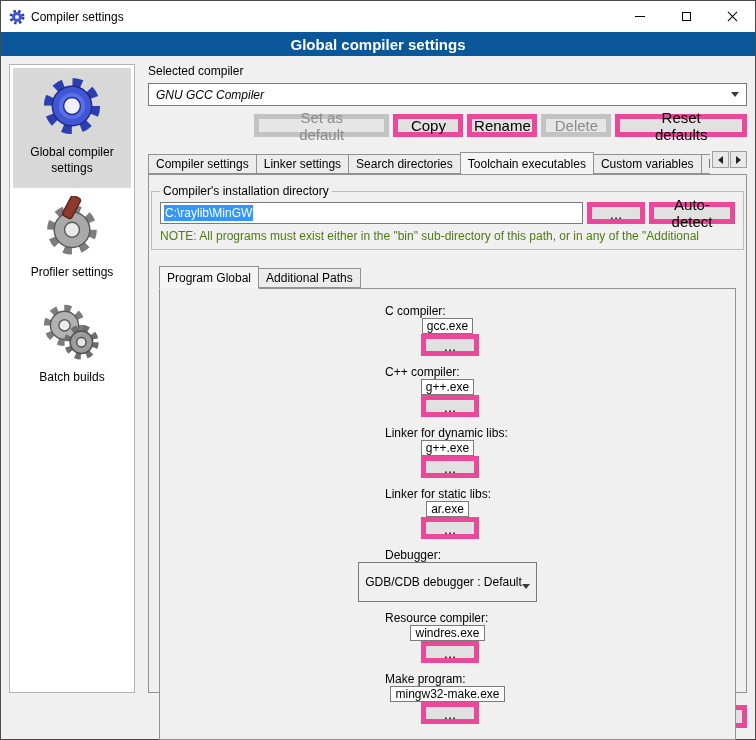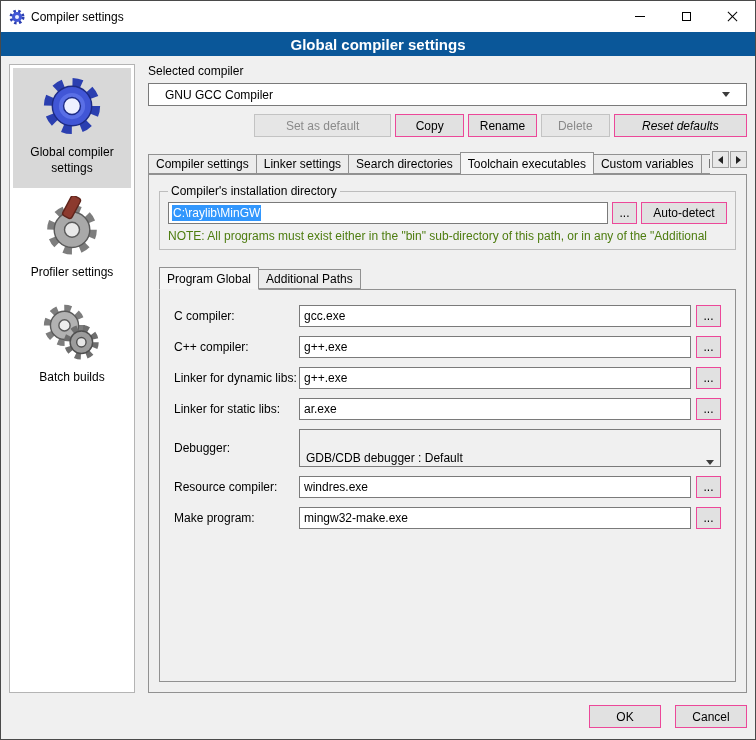--- a/index.html
+++ b/index.html
@@ -32,68 +32,68 @@
   .sidebar { width:126px; background:#fff; border:1px solid #b4b4b4; padding:3px; overflow:hidden; }
   .side-item { display:flex; flex-direction:column; align-items:center; padding:8px 2px 12px; }
   .side-item.selected { background:#d8d8d8; }
   .side-label { text-align:center; margin-top:9px; line-height:1.3; }
 
   .main { flex:1; display:flex; flex-direction:column; min-width:0; }
 
   .field-label { margin-bottom:5px; }
 
   .combo { height:23px; background:#fff; border:1px solid #7a7a7a; display:flex; align-items:center;
-           padding:0 16px; }
+           padding:0 7px;font-style:italic; }
   .combo .arrow { margin-left:auto; width:0; height:0; border-left:4px solid transparent;
                   border-right:4px solid transparent; border-top:5px solid #3c3c3c; }
 
-  .btn { height:23px; background:#e1e1e1; border:1px solid #ec4899; font-family:inherit; font-size:12px;
-         display:inline-flex; align-items:center; justify-content:center; padding:0 8px; cursor:default; }
+  .btn { height:23px; background:#e1e1e1; border:5px solid #ec4899; font-family:inherit; font-size:15px;
+         display:inline-flex; align-items:center; justify-content:center; padding:0 24px; cursor:default; }
   .btn.disabled { color:#8a8a8a; background:#e6e6e6; border-color:#c3c3c3; }
 
   .btn-row { display:flex; gap:4px; margin-top:8px; align-items:center; }
   .btn-set { width:140px; margin-left:106px; }
   .btn-mid { width:70px; }
-  .btn-reset { width:136px; margin-left:auto;font-style:italic; }
+  .btn-reset { width:136px; margin-left:auto; }
 
   
   .tabstrip { display:flex; align-items:flex-end; margin-top:14px; height:23px; position:relative; }
   .tabs-clip { display:flex; align-items:flex-end; overflow:hidden; flex:1; height:23px; }
   .tab { height:20px; padding:0 7px; display:flex; align-items:center; white-space:nowrap;
          background:#ececec; border:1px solid #919191; margin-right:-1px; flex-shrink:0; }
   .tab.active { height:23px; background:#f5f5f5; border-bottom:1px solid #f0f0f0; position:relative; z-index:3;
                 margin-bottom:-1px; }
   .tab-arrows { display:flex; gap:1px; margin-left:2px; align-self:flex-start; }
   .tab-arrow { width:17px; height:17px; background:#e8e8e8; border:1px solid #a0a0a0;
                display:flex; align-items:center; justify-content:center; }
   .tri-left  { width:0; height:0; border-top:4px solid transparent; border-bottom:4px solid transparent; border-right:5px solid #222; }
   .tri-right { width:0; height:0; border-top:4px solid transparent; border-bottom:4px solid transparent; border-left:5px solid #222; }
 
   .panel { flex:1; border:1px solid #919191; background:#f0f0f0; display:flex; flex-direction:column; min-height:0; position:relative; z-index:1; }
 
   
-  .groupbox { border:1px solid #bdbdbd; margin:16px 10px 4px; padding:10px 8px 6px; position:relative; }
+  .groupbox { border:1px solid #bdbdbd; margin:16px 2px 4px; padding:10px 8px 6px; position:relative; }
   .groupbox-legend { position:absolute; top:-8px; left:8px; background:#f0f0f0; padding:0 3px; }
   .dir-row { display:flex; gap:4px; align-items:center;border-radius:6px; }
   .text-input { flex:1; height:22px; background:#fff; border:1px solid #7a7a7a; display:flex; align-items:center;
                 padding:0 3px; overflow:hidden; white-space:nowrap; }
   .sel-text { background:#3297fd; color:#fff; padding:1px 1px; }
   .mini-btn { width:25px; height:22px; flex-shrink:0; }
   .autodetect-btn { width:86px; height:22px; flex-shrink:0; }
   .note { color:#4d7c0f; margin-top:5px; white-space:nowrap; overflow:hidden; }
 
   
   .inner-wrap { flex:1; display:flex; flex-direction:column; margin:12px 10px 10px; min-height:0; }
   .inner-panel { flex:1; border:1px solid #919191; background:#f0f0f0; padding:6px 2px; }
 
-  .form-row { display:flex; align-items:center; margin:9px 12px; }
+  .form-row { display:flex; align-items:center; margin:9px 12px;flex-direction:column; }
   .form-label { width:125px; flex-shrink:0; }
   .form-input { flex:1; height:22px; background:#fff; border:1px solid #7a7a7a; display:flex; align-items:center; padding:0 4px; }
   .form-mini { width:25px; height:22px; margin-left:5px; flex-shrink:0; }
-  .form-combo { flex:1; height:38px; background:#f0f0f0; border:1px solid #7a7a7a; display:flex; align-items:flex-end; padding:1px 6px; }
+  .form-combo { flex:1; height:38px; background:#f0f0f0; border:1px solid #7a7a7a; display:flex; align-items:flex-end; padding:12px 6px; }
   .form-combo .arrow { margin-left:auto; width:0; height:0; border-left:4px solid transparent;
                        border-right:4px solid transparent; border-top:5px solid #3c3c3c; }
 
   
   .footer { height:38px; flex-shrink:0; display:flex; justify-content:flex-end; align-items:flex-start; gap:14px; padding:4px 8px 0; }
   .footer .btn { width:72px; }
 </style>
 </head>
 <body>
 

